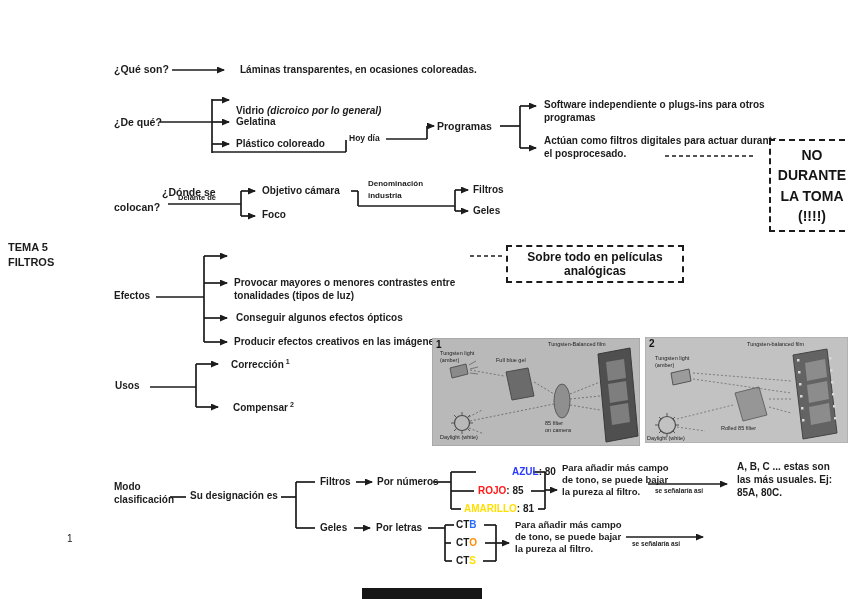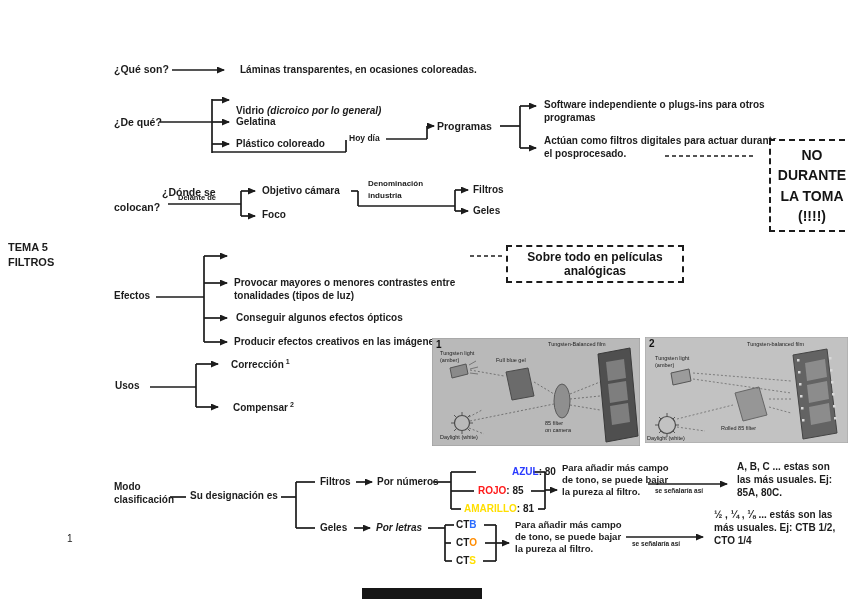--- a/index.html
+++ b/index.html
@@ -257,26 +257,25 @@
 
   <div class="lbl" style="left:480px;top:466px;"><span style="color: rgb(42, 59, 255); margin-left: 32px;">AZUL</span><span>: 80</span></div>
   <div class="lbl" style="left:478px;top:485px;"><span style="color: rgb(255, 26, 26);">ROJO</span><span>: 85</span></div>
   <div class="lbl" style="left:464px;top:503px;"><span style="color: rgb(255, 223, 0);">AMARILLO</span><span>: 81</span></div>
 
   <div class="lbl wrap" style="left:562px;top:462px;width:110px;font-size:9.5px;">Para añadir más campo de tono, se puede bajar la pureza al filtro.</div>
   <div class="lbl arrlbl" style="left:655px;top:487px;">se señalaría así</div>
   <div class="lbl wrap" style="left:737px;top:461px;width:108px;">A, B, C ... estas son las más usuales. Ej: 85A, 80C.</div>
 
   <div class="lbl" style="left:320px;top:522px;">Geles</div>
-  <div class="lbl" style="left:376px;top:522px;font-style:italic;">Por letras</div>
+  <div class="lbl" style="left:376px;top:522px;">Por letras</div>
 
   <div class="lbl" style="left:456px;top:519px;"><span>CT</span><span style="color: rgb(42, 107, 255);">B</span></div>
   <div class="lbl" style="left:456px;top:537px;"><span>CT</span><span style="color: rgb(255, 140, 0);">O</span></div>
   <div class="lbl" style="left:456px;top:555px;"><span>CT</span><span style="color: rgb(255, 223, 0);">S</span></div>
 
   <div class="lbl wrap" style="left:515px;top:519px;width:110px;font-size:9.5px;">Para añadir más campo de tono, se puede bajar la pureza al filtro.</div>
   <div class="lbl arrlbl" style="left:632px;top:540px;">se señalaría así</div>
-  <div class="lbl wrap" style="left:714px;top:509px;width:130px;">½ , ¼ , ⅛ ... estás son las más usuales. Ej: CTB 1/2, CTO 1/4</div>
 
   <div class="lbl" style="left:67px;top:533px;font-weight:400;">1</div>
   <div class="bottom-bar"></div>
 
 </div>
 
 </body></html>

